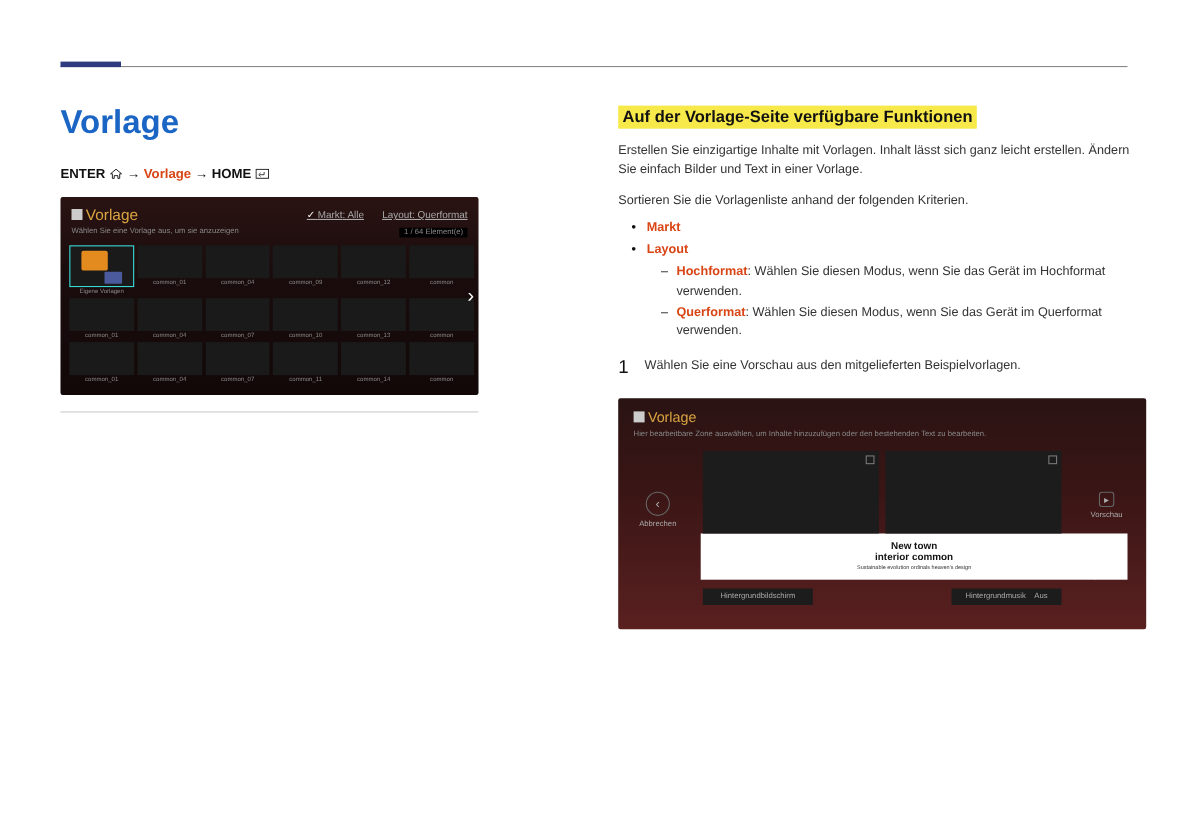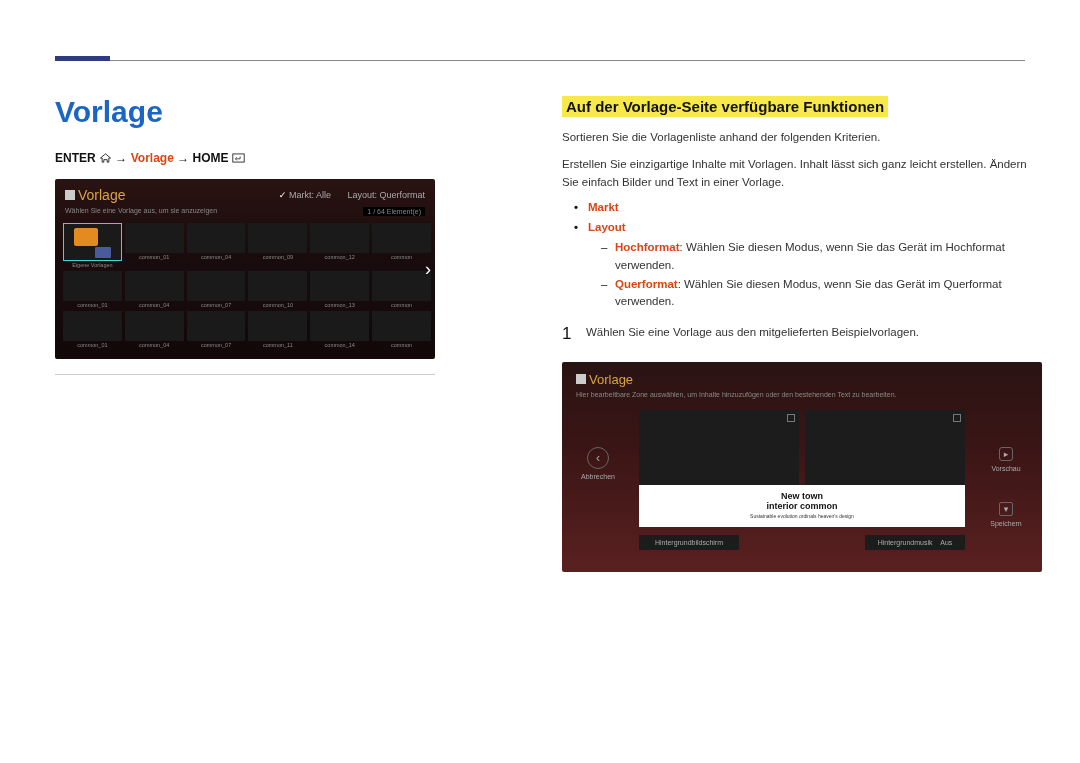--- a/index.html
+++ b/index.html
@@ -78,21 +78,21 @@
     align-items: center;
   }
   .s1-title {
     color: #d9a441;
     font-size: 14px;
   }
   .s1-title-ico {
     display:inline-block;width:10px;height:10px;background:#ccc;vertical-align:0;margin-right:3px;
   }
   .s1-right-group { font-size: 9px; color:#aaa; }
-  .s1-right-item { margin-left: 14px; }
+  .s1-right-item { margin-left: 14px; text-decoration: underline; }
   .s1-subhead {
     font-size: 7px;
     color: #888;
     padding: 0 10px 3px 10px;
     display:flex;justify-content:space-between;
   }
   .s1-counter { background:#000; padding:1px 4px; border-radius:1px; font-size:7px;}
   .s1-grid {
     padding: 4px 4px 0 8px;
     display: grid;
@@ -274,21 +274,21 @@
     position: relative;
   }
   .s2-tile-ico {
     position:absolute;top:4px;right:4px;width:8px;height:8px;border:1px solid #777;
   }
   .s2-caption {
     background: #fff;
     color: #111;
     text-align: center;
     padding: 6px 4px 8px 4px;
-    width: 326px;
+    width: 388px;
     margin: 0 auto;
   }
   .s2-cap1 { font-weight: bold; font-size: 9px; }
   .s2-cap2 { font-weight: bold; font-size: 9px; }
   .s2-cap3 { font-size: 5px; color:#333; margin-top:2px;}
   .s2-bottom-row {
     display:flex;justify-content:space-between;width:326px;margin:8px auto 0 auto;
     font-size:7px;color:#aaa;
   }
   .s2-bottom-row > div { background:#1c1c1c; padding:4px 8px; min-width:100px;text-align:center;}
@@ -414,37 +414,37 @@
   </div>
 
   <hr class="divider">
 </div>
 
 <div class="right-col">
   <div style="margin-bottom:4px;">
     <span class="section-heading">Auf der Vorlage-Seite verfügbare Funktionen</span>
   </div>
 
+  <div class="para">Erstellen Sie einzigartige Inhalte mit Vorlagen. Inhalt lässt sich ganz leicht erstellen. Ändern Sie einfach Bilder und Text in einer Vorlage.</div>
   <div class="para">Sortieren Sie die Vorlagenliste anhand der folgenden Kriterien.</div>
-  <div class="para">Erstellen Sie einzigartige Inhalte mit Vorlagen. Inhalt lässt sich ganz leicht erstellen. Ändern Sie einfach Bilder und Text in einer Vorlage.</div>
 
   <ul class="bullet-list">
     <li><span class="bullet-label">Markt</span></li>
     <li>
       <span class="bullet-label">Layout</span>
       <ul class="sub-list">
         <li><span class="term-red">Hochformat</span><span>: Wählen Sie diesen Modus, wenn Sie das Gerät im Hochformat verwenden.</span></li>
         <li><span class="term-red">Querformat</span><span>: Wählen Sie diesen Modus, wenn Sie das Gerät im Querformat verwenden.</span></li>
       </ul>
     </li>
   </ul>
 
   <div class="step-row">
     <div class="step-num">1</div>
-    <div class="step-txt">Wählen Sie eine Vorlage aus den mitgelieferten Beispielvorlagen.</div>
+    <div class="step-txt">Wählen Sie eine Vorschau aus den mitgelieferten Beispielvorlagen.</div>
   </div>
 
   <div class="screenshot2">
     <div class="s2-header">
       <span class="s1-title-ico"></span><span>Vorlage</span>
     </div>
     <div class="s2-sub">Hier bearbeitbare Zone auswählen, um Inhalte hinzuzufügen oder den bestehenden Text zu bearbeiten.</div>
 
     <div class="s2-left">
       <div class="s2-side-ico">‹</div>

